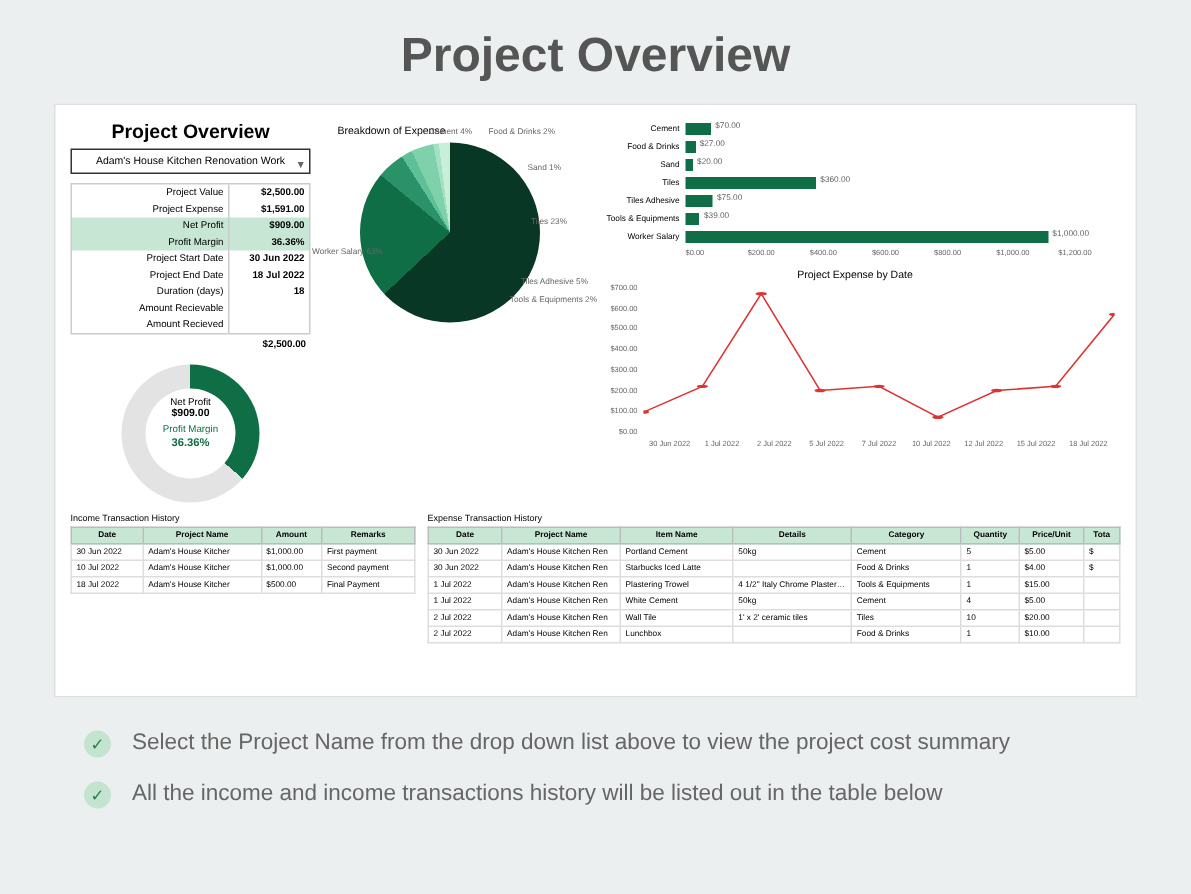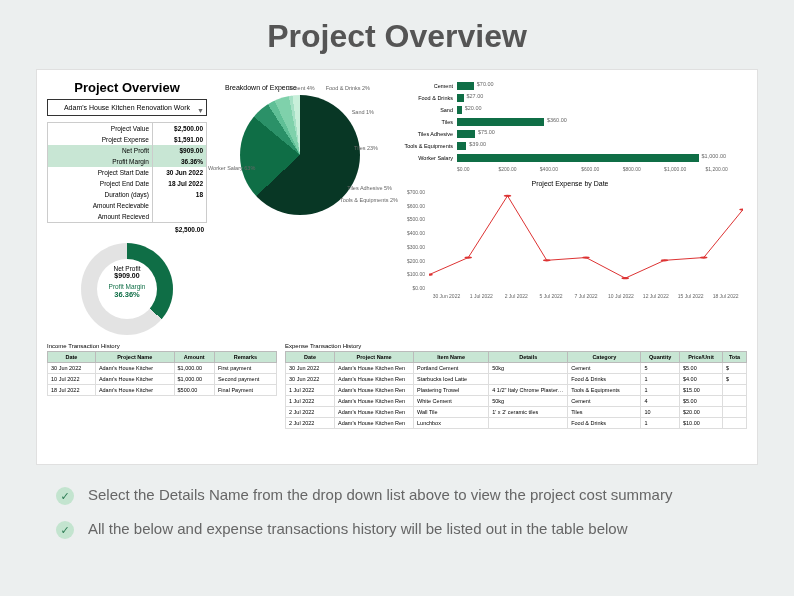--- a/index.html
+++ b/index.html
@@ -355,19 +355,19 @@
             </tr>
           </tbody>
         </table>
     </div>
   </div>
 </div>
 
 <div class="notes">
   <div class="note">
     <div class="chk">✓</div>
-    <div class="note-txt">Select the Details Name from the drop down list above to view the project cost summary</div>
+    <div class="note-txt">Select the Project Name from the drop down list above to view the project cost summary</div>
   </div>
   <div class="note">
     <div class="chk">✓</div>
-    <div class="note-txt">All the below and expense transactions history will be listed out in the table below</div>
+    <div class="note-txt">All the income and income transactions history will be listed out in the table below</div>
   </div>
 </div>
 
 </body></html>

